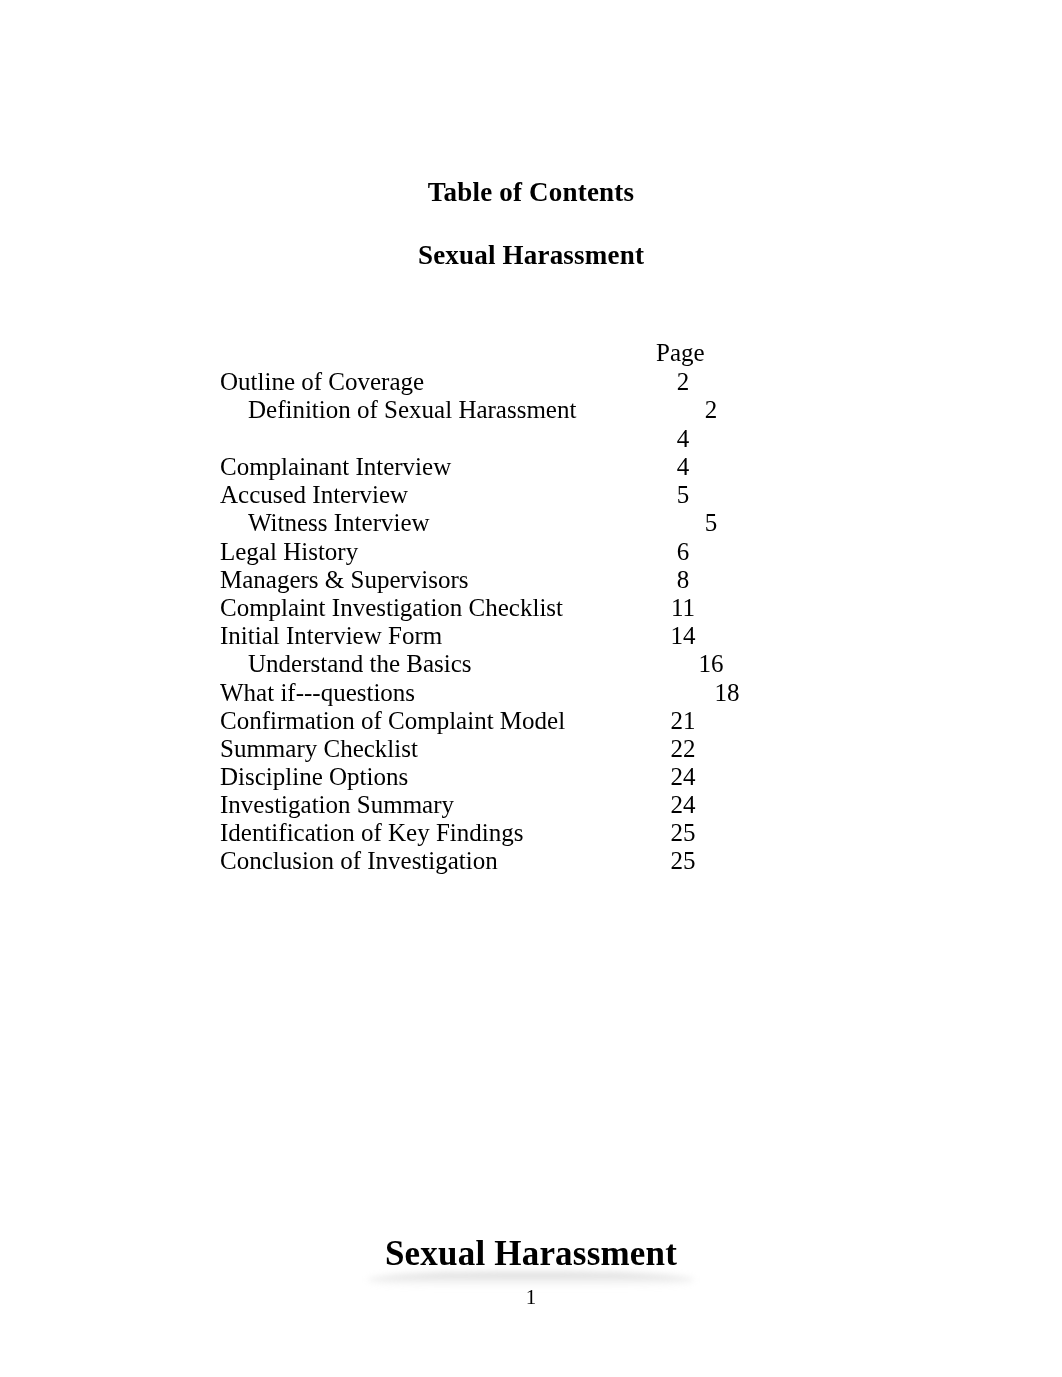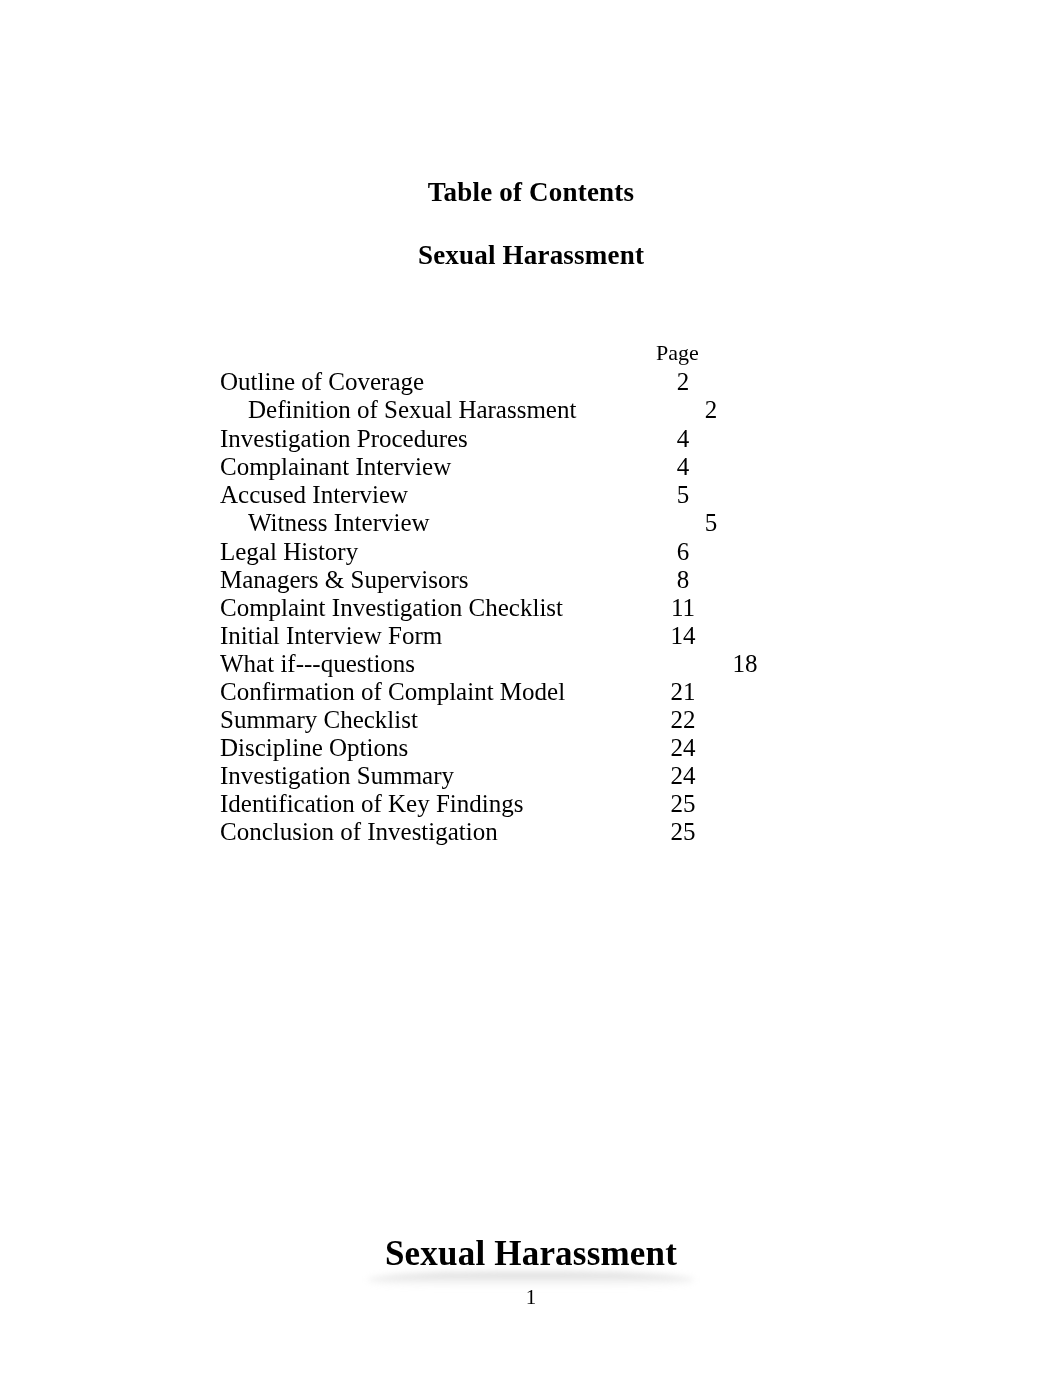--- a/index.html
+++ b/index.html
@@ -45,21 +45,21 @@
   }
 
   .toc-head-row {
     position: relative;
     height: 30px;
   }
   .toc-head-page {
     position: absolute;
     left: 436px;
     top: 0;
-    font-size: 22px;
+    font-size: 25px;
     line-height: 30px;
     white-space: nowrap;
   }
 
   .toc-row {
     position: relative;
     height: 28px;
   }
   .toc-row.loose { height: 29px; margin-left: 28px; }
 
@@ -77,21 +77,21 @@
     left: 443px;
     top: 0;
     width: 40px;
     text-align: center;
     font-size: 25px;
     line-height: 28px;
     white-space: nowrap;
   }
   
   .toc-page.shifted {
-    left: 505px;
+    left: 487px;
   }
 
   
   .bottom-title-wrap {
     position: absolute;
     left: 0;
     top: 1234px;
     width: 1062px;
     text-align: center;
   }
@@ -144,21 +144,20 @@
     <div id="toc-rows">
         <div class="toc-row">
           <span class="toc-label">Outline of Coverage</span>
           <span class="toc-page">2</span>
         </div>
         <div class="toc-row loose">
           <span class="toc-label">Definition of Sexual Harassment</span>
           <span class="toc-page">2</span>
         </div>
         <div class="toc-row">
-          <span class="toc-label">Investigation Procedures</span>
           <span class="toc-page">4</span>
         </div>
         <div class="toc-row">
           <span class="toc-label">Complainant Interview</span>
           <span class="toc-page">4</span>
         </div>
         <div class="toc-row">
           <span class="toc-label">Accused Interview</span>
           <span class="toc-page">5</span>
         </div>
@@ -175,20 +174,24 @@
           <span class="toc-page">8</span>
         </div>
         <div class="toc-row">
           <span class="toc-label">Complaint Investigation Checklist</span>
           <span class="toc-page">11</span>
         </div>
         <div class="toc-row">
           <span class="toc-label">Initial Interview Form</span>
           <span class="toc-page">14</span>
         </div>
+        <div class="toc-row loose">
+          <span class="toc-label">Understand the Basics</span>
+          <span class="toc-page">16</span>
+        </div>
         <div class="toc-row">
           <span class="toc-label">What if---questions</span>
           <span class="toc-page shifted">18</span>
         </div>
         <div class="toc-row">
           <span class="toc-label">Confirmation of Complaint Model</span>
           <span class="toc-page">21</span>
         </div>
         <div class="toc-row">
           <span class="toc-label">Summary Checklist</span>

